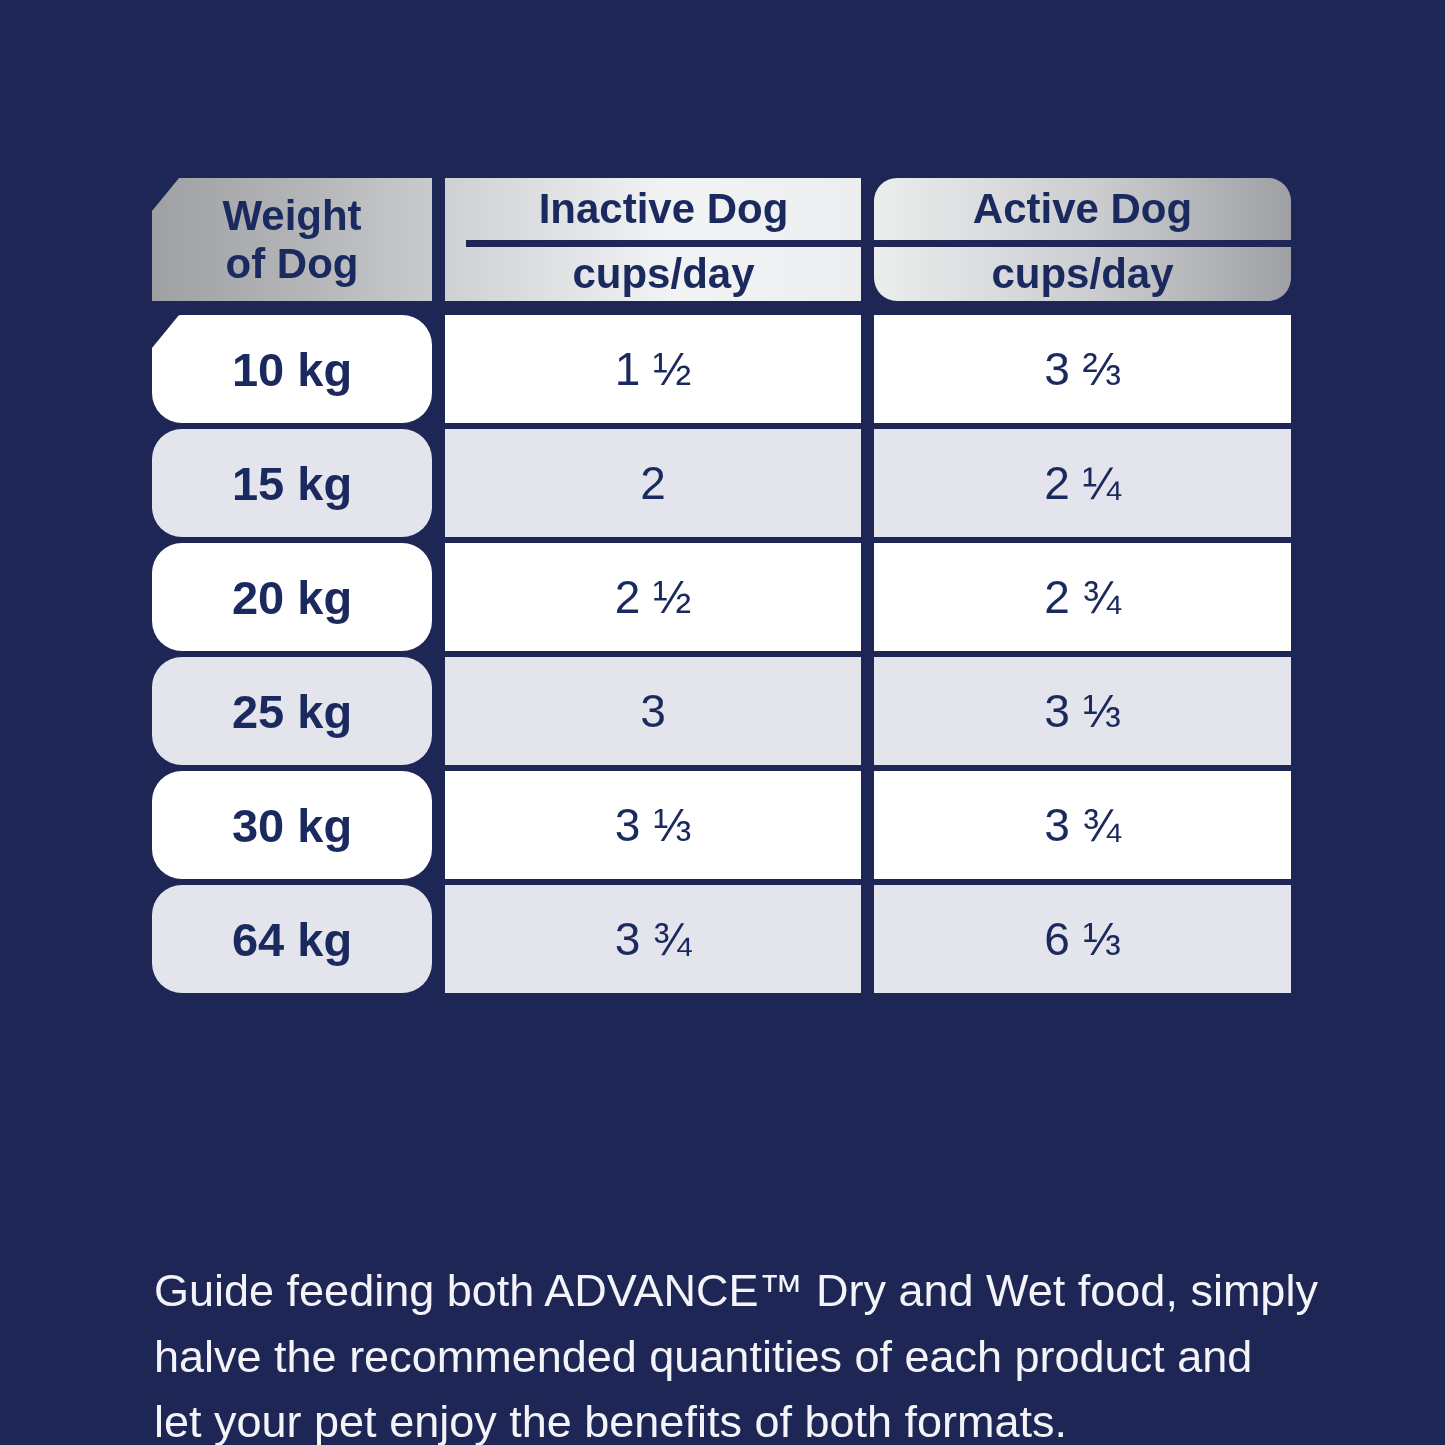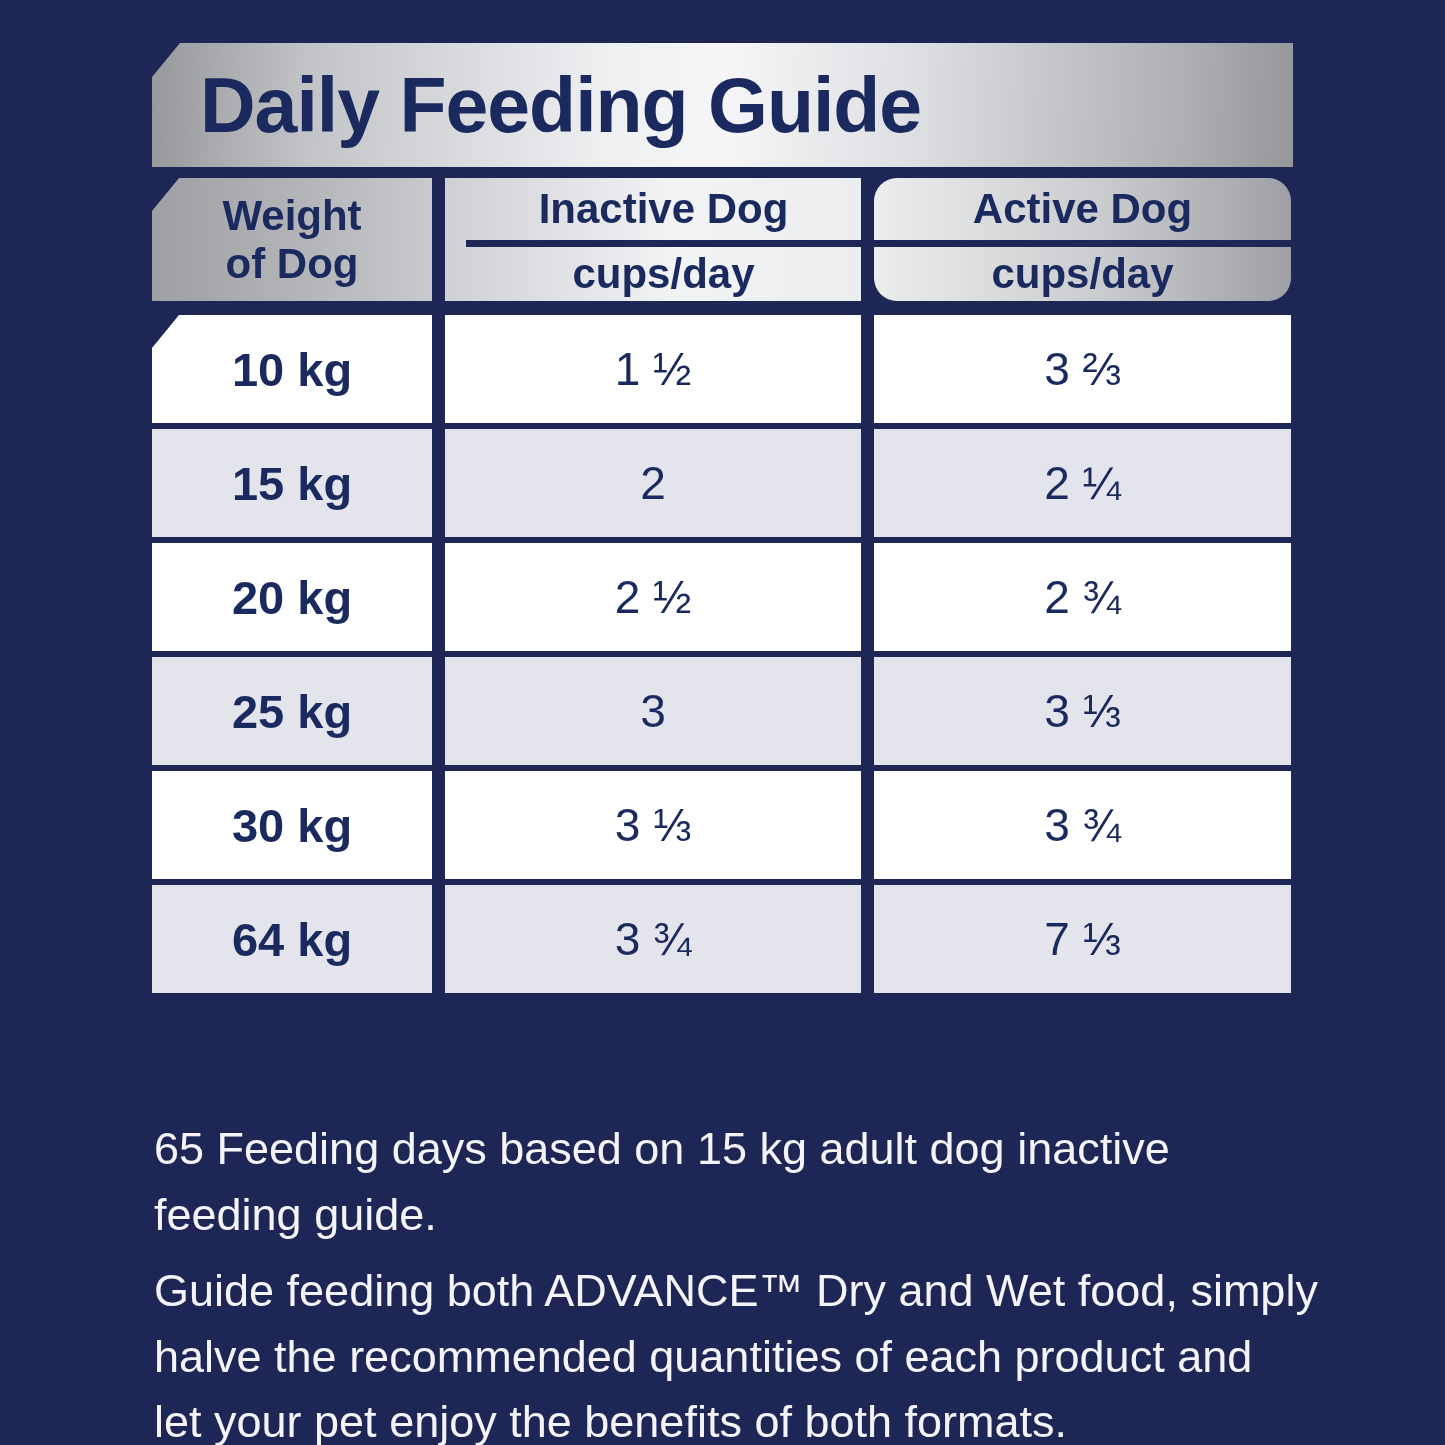--- a/index.html
+++ b/index.html
@@ -50,21 +50,21 @@
   .body-grid{
     position:absolute;left:152px;top:315px;width:1139px;
     display:grid;grid-template-columns:280px 416px 417px;
     column-gap:13px;row-gap:6px;grid-auto-rows:108px;
   }
   .trow{display:contents;}
   .cell{
     display:flex;align-items:center;justify-content:center;
     color:#1b2a5e;font-size:46px;
   }
-  .cell.weight{font-weight:bold;font-size:47px;}
+  .cell.weight{font-weight:bold;font-size:47px;border-radius:30px;}
   .trow:nth-child(odd)  .cell{background:#ffffff;}
   .trow:nth-child(even) .cell{background:#e3e4ec;}
   .trow:first-child .cell.weight{clip-path:polygon(27px 0,100% 0,100% 100%,0 100%,0 33px);}
 
   
   .cup-banner{
     position:absolute;left:152px;top:1022px;width:1139px;height:65px;
     clip-path:polygon(23px 0,100% 0,100% 100%,0 100%,0 27px);
     display:flex;align-items:center;
     padding-left:44px;box-sizing:border-box;
@@ -78,23 +78,20 @@
   }
   .note-1{top:1116px;}
   .note-2{top:1258px;}
   .note div{white-space:nowrap;}
 </style>
 </head>
 <body>
 
 <div class="stage">
 
-  <div class="banner metal-full">
-    <div class="banner-title">Daily Feeding Guide</div>
-  </div>
 
   <div class="header-grid">
     <div class="weight-head metal-left">
       <div>Weight</div>
       <div>of Dog</div>
     </div>
     <div class="split-cell metal-mid">
       <div class="split-top">Inactive Dog</div>
       <div class="split-divider"></div>
       <div class="split-bottom">cups/day</div>
@@ -128,29 +125,25 @@
       <div class="cell">3 ⅓</div>
     </div>
     <div class="trow">
       <div class="cell weight">30 kg</div>
       <div class="cell">3 ⅓</div>
       <div class="cell">3 ¾</div>
     </div>
     <div class="trow">
       <div class="cell weight">64 kg</div>
       <div class="cell">3 ¾</div>
-      <div class="cell">7 ⅓</div>
+      <div class="cell">6 ⅓</div>
     </div>
   </div>
 
 
-  <div class="note note-1">
-    <div>65 Feeding days based on 15 kg adult dog inactive</div>
-    <div>feeding guide.</div>
-  </div>
 
   <div class="note note-2">
     <div>Guide feeding both ADVANCE™ Dry and Wet food, simply</div>
     <div>halve the recommended quantities of each product and</div>
     <div>let your pet enjoy the benefits of both formats.</div>
   </div>
 
 </div>
 
 </body></html>

